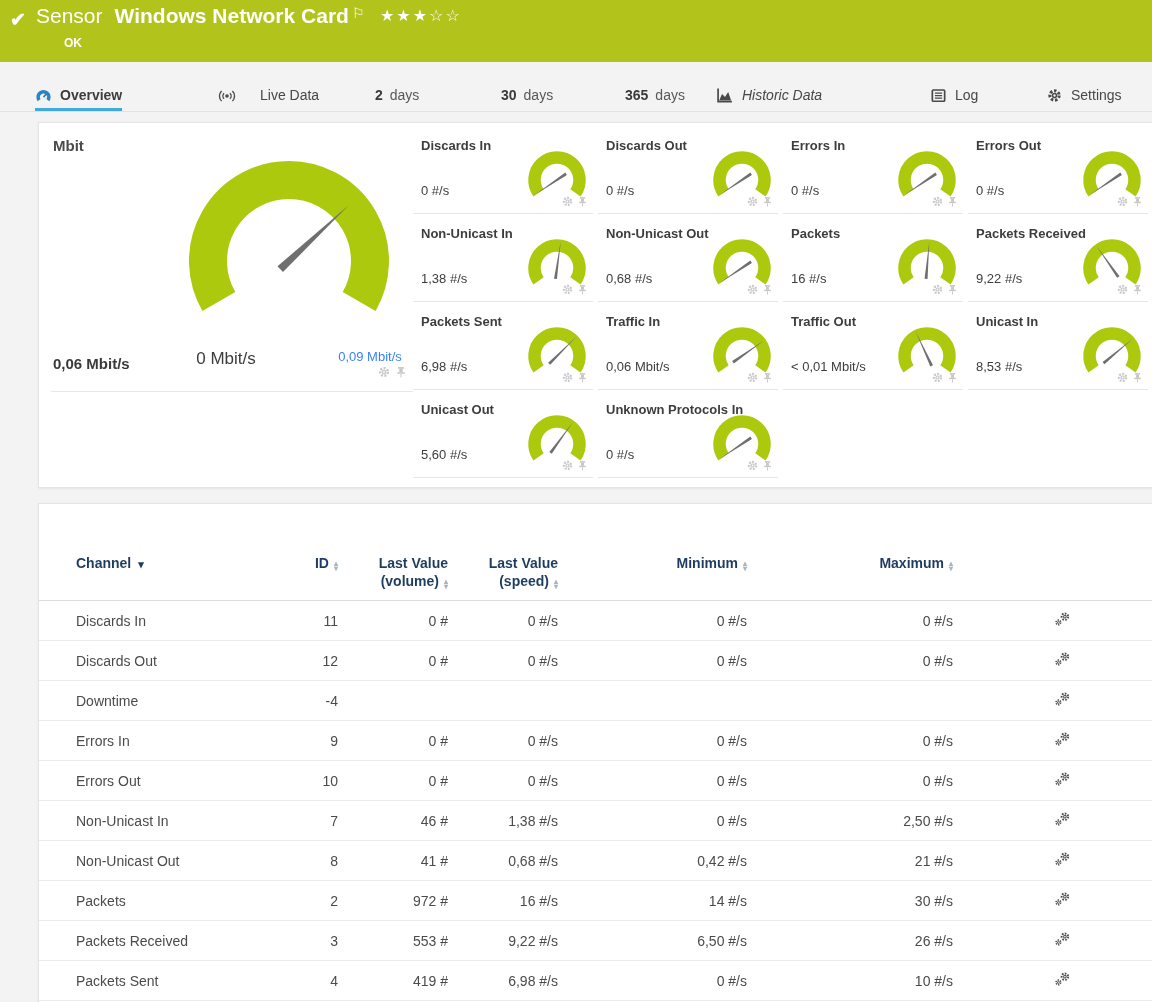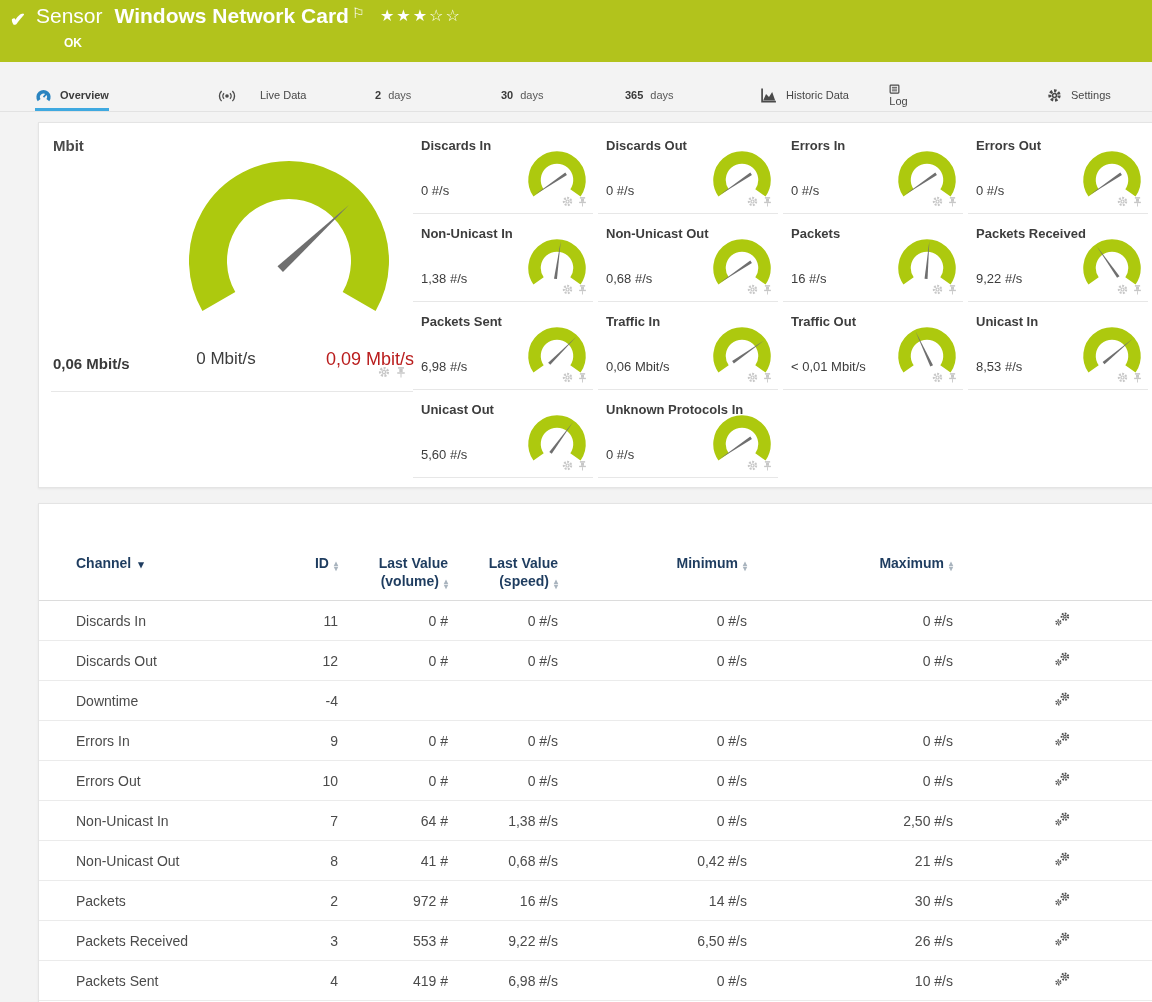--- a/index.html
+++ b/index.html
@@ -15,39 +15,39 @@
   .sensor-check { position:absolute; left:10px; top:8px; font-size:19px; font-weight:bold; }
   .sensor-title { position:absolute; left:36px; top:4px; font-size:21px; white-space:nowrap; }
   .sensor-title .type { font-weight:400; margin-right:12px; }
   .sensor-title .name { font-weight:700; }
   .flag-icon { position:absolute; left:352px; top:5px; font-size:14px; }
   .rating { position:absolute; left:380px; top:6px; font-size:16px; letter-spacing:2px; }
   .sensor-status { position:absolute; left:64px; top:36px; font-size:12px; font-weight:700; }
 
   
   .tabs { position:absolute; left:0; top:62px; width:1152px; height:50px; background:#f3f3f3; border-bottom:1px solid #e2e2e2; }
-  .tab { position:absolute; top:21px; height:24px; display:flex; align-items:center; font-size:11px; color:#474747; cursor:pointer; white-space:nowrap; }
+  .tab { position:absolute; top:21px; height:24px; display:flex; align-items:center; font-size:14px; color:#474747; cursor:pointer; white-space:nowrap; }
   .tab svg { margin-right:8px; }
   .tab .num { font-weight:700; color:#3a3a3a; margin-right:7px; }
   .tab .word { color:#585858; }
   .tab.active { color:#3c3c3c; font-weight:600; }
   .tab.active::after { content:""; position:absolute; left:0; right:0; bottom:-4px; height:3px; background:#3fa9e0; }
   .tab-0{left:35px;} .tab-1{left:218px;gap:16px;} .tab-2{left:375px;} .tab-3{left:501px;}
-  .tab-4{left:625px;} .tab-5{left:760px;} .tab-6{left:886px;flex-direction:column;} .tab-7{left:1046px;}
+  .tab-4{left:625px;} .tab-5{left:716px;font-style:italic;} .tab-6{left:930px;} .tab-7{left:1046px;}
 
   
   .panel { position:absolute; left:38px; width:1134px; background:#fff; border:1px solid #e4e4e4; box-shadow:0 1px 2px rgba(0,0,0,0.06); }
   .panel-gauges { top:122px; height:366px; }
   .panel-table  { top:503px; height:520px; }
 
   
   .total-label { position:absolute; left:14px; top:14px; font-size:15px; font-weight:600; color:#4a4a4a; }
   .total-gauge-svg { position:absolute; left:144px; top:32px; }
   .scale-min { position:absolute; left:187px; top:226px; transform:translateX(-50%); font-size:17px; color:#3d3d3d; }
-  .scale-max { position:absolute; left:331px; top:226px; transform:translateX(-50%); font-size:18px; color:#b91c1c; }
+  .scale-max { position:absolute; left:331px; top:226px; transform:translateX(-50%); font-size:13px; color:#3b82f6; }
   .total-value { position:absolute; left:14px; top:232px; font-size:15px; font-weight:700; color:#3a3a3a; }
   .total-actions { position:absolute; left:338px; top:242px; display:flex; gap:5px; align-items:center; }
   .total-sep { position:absolute; left:12px; top:268px; width:362px; height:1px; background:#e7e7e7; }
 
   
   .gauge-grid { position:absolute; left:374px; top:3px; display:grid; grid-template-columns:repeat(4,185px); grid-auto-rows:88px; }
   .gauge-tile { position:relative; width:180px; border-bottom:1px solid #e7e7e7; cursor:pointer; }
   .gauge-tile .g-title { position:absolute; left:8px; top:12px; font-size:13px; font-weight:600; color:#3d3d3d; white-space:nowrap; }
   .gauge-tile .g-value { position:absolute; left:8px; top:57px; font-size:13px; color:#3d3d3d; white-space:nowrap; }
   .gauge-tile svg.dial { position:absolute; left:112px; top:24px; }
@@ -646,21 +646,21 @@
                 <circle cx="5.6" cy="11.6" r="0.55" fill="#fff"></circle>
         </svg>
       </span>
     </div>
   </div>
 
   <div class="trow">
     <div></div>
     <div>Non-Unicast In</div>
     <div class="right">7</div>
-    <div class="right">64 #</div>
+    <div class="right">46 #</div>
     <div class="right">1,38 #/s</div>
     <div class="right">0 #/s</div>
     <div class="right">2,50 #/s</div>
     <div class="cell-gear">
       <span class="icon-btn">
         <svg width="19" height="16" viewBox="0 0 20 16">
           <circle cx="12.5" cy="5.5" r="3.4" fill="none" stroke="#4d4d4d" stroke-width="2.1" stroke-dasharray="1.75 1.35"></circle>
           <circle cx="12.5" cy="5.5" r="1.9" fill="#4d4d4d"></circle>
                 <circle cx="12.5" cy="5.5" r="0.8" fill="#fff"></circle>
           <circle cx="5.6" cy="11.6" r="2.4" fill="none" stroke="#4d4d4d" stroke-width="1.7" stroke-dasharray="1.3 1.05"></circle>

